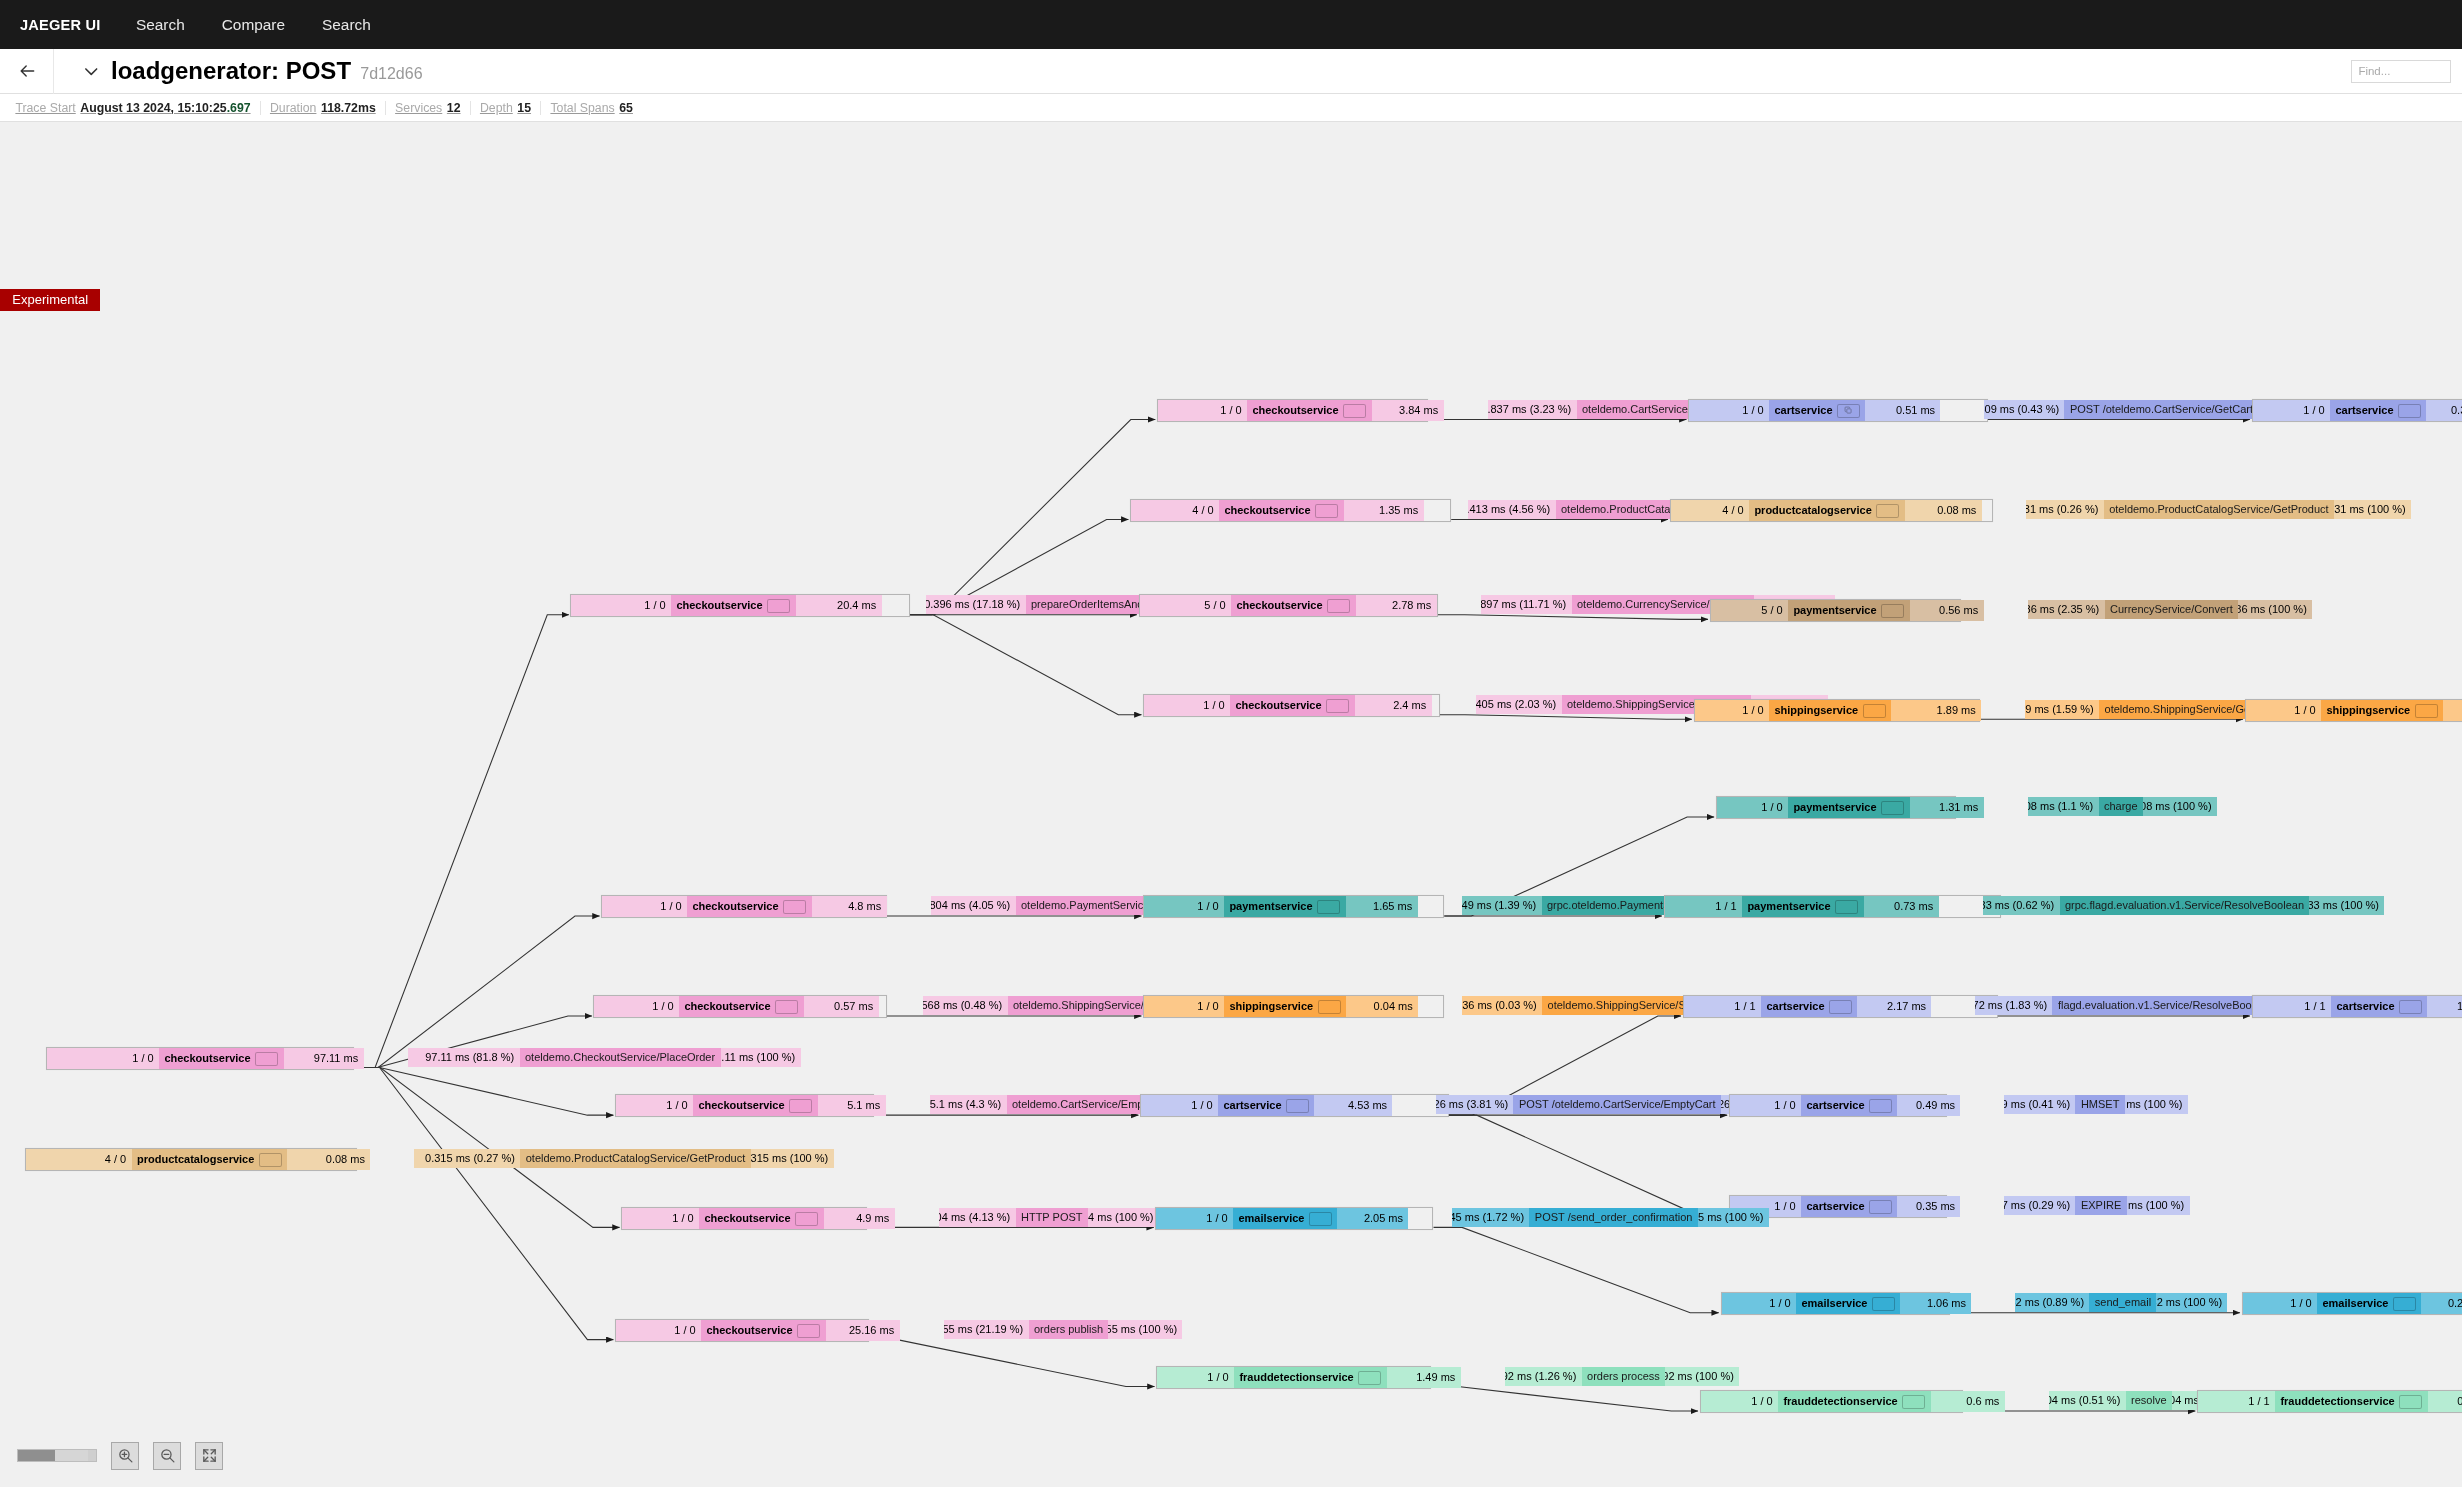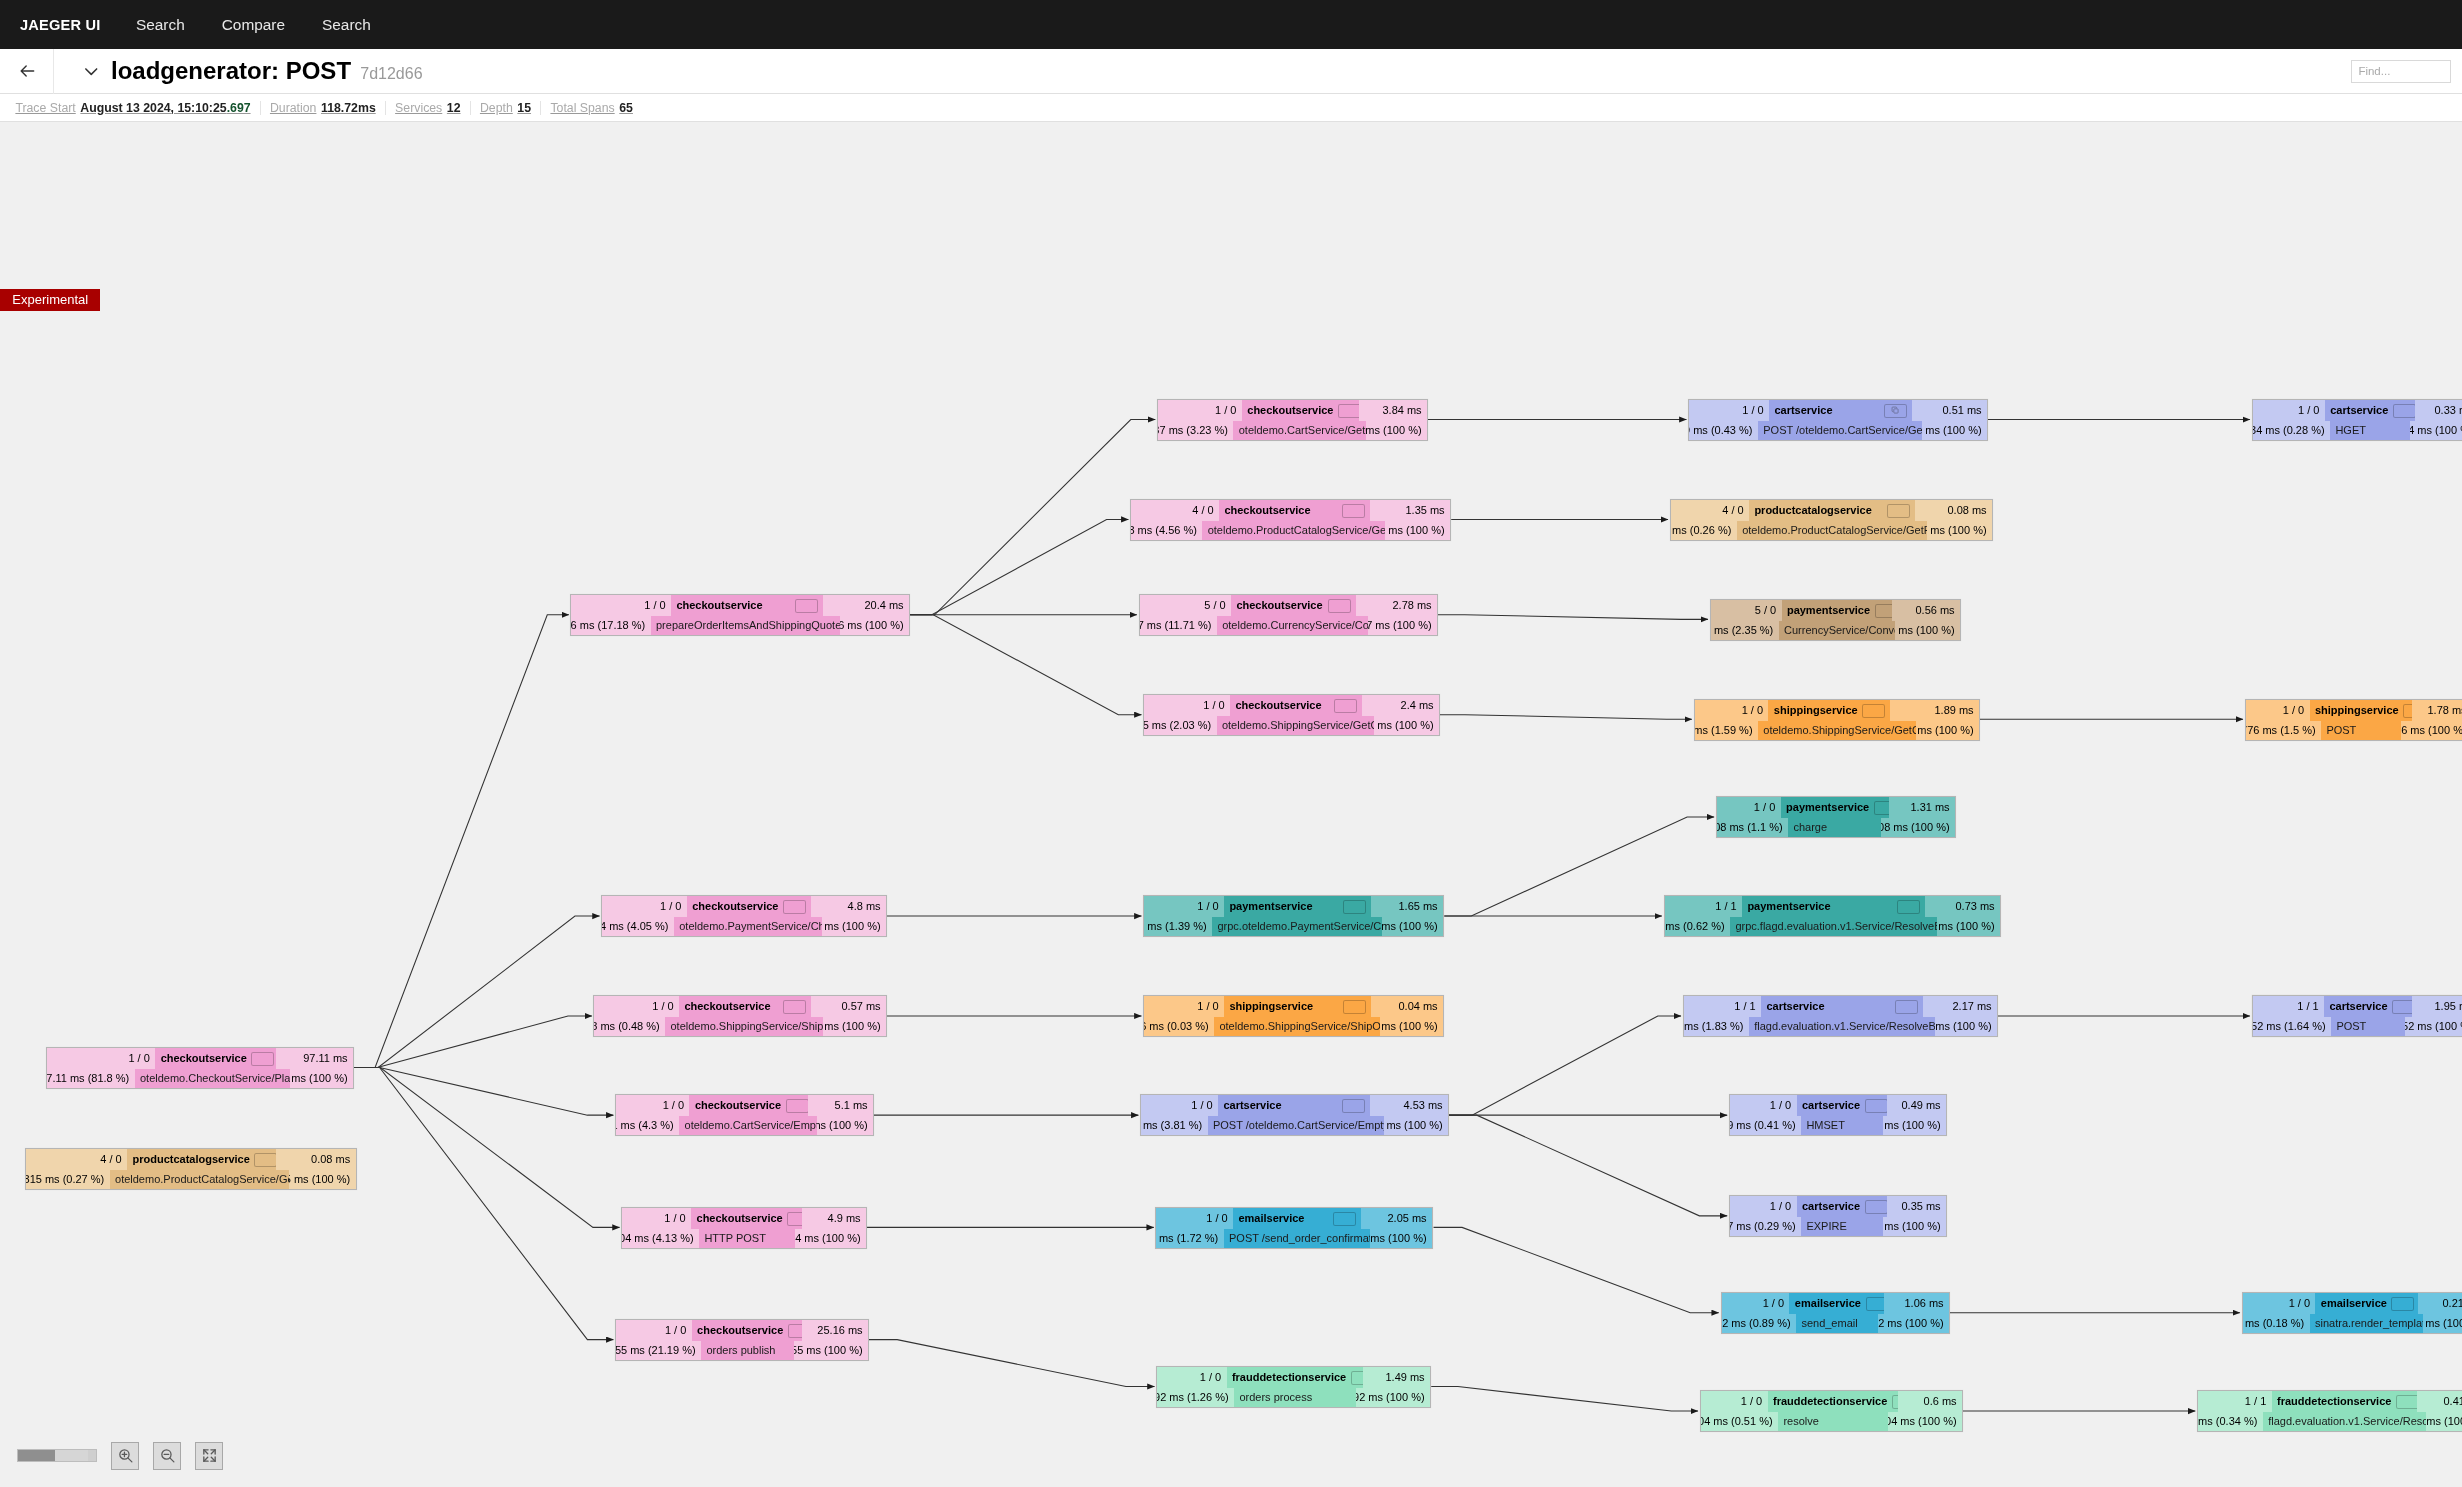--- a/index.html
+++ b/index.html
@@ -132,27 +132,28 @@
     left: 0; top: 0;
     width: 2462px; height: 1366px;
     pointer-events: none;
     z-index: 1;
   }
 
   
   .node {
     position: absolute;
     display: flex;
-    flex-direction: column;
+    flex-direction: row;
     border: 0.8px solid #b5b5b5;
     z-index: 10;
     cursor: pointer;
     font-size: 11px;
     line-height: 1;
     box-shadow: 0 0 0 0.4px rgba(0,0,0,0.04);
+    gap: 44px;
   }
   .node .row { display: flex; }
   .node .rtop { height: 21px; }
   .node .rbot { height: 19px; }
   .node .cell {
     display: flex;
     align-items: center;
     padding: 0 5.4px;
     white-space: nowrap;
     overflow: hidden;

